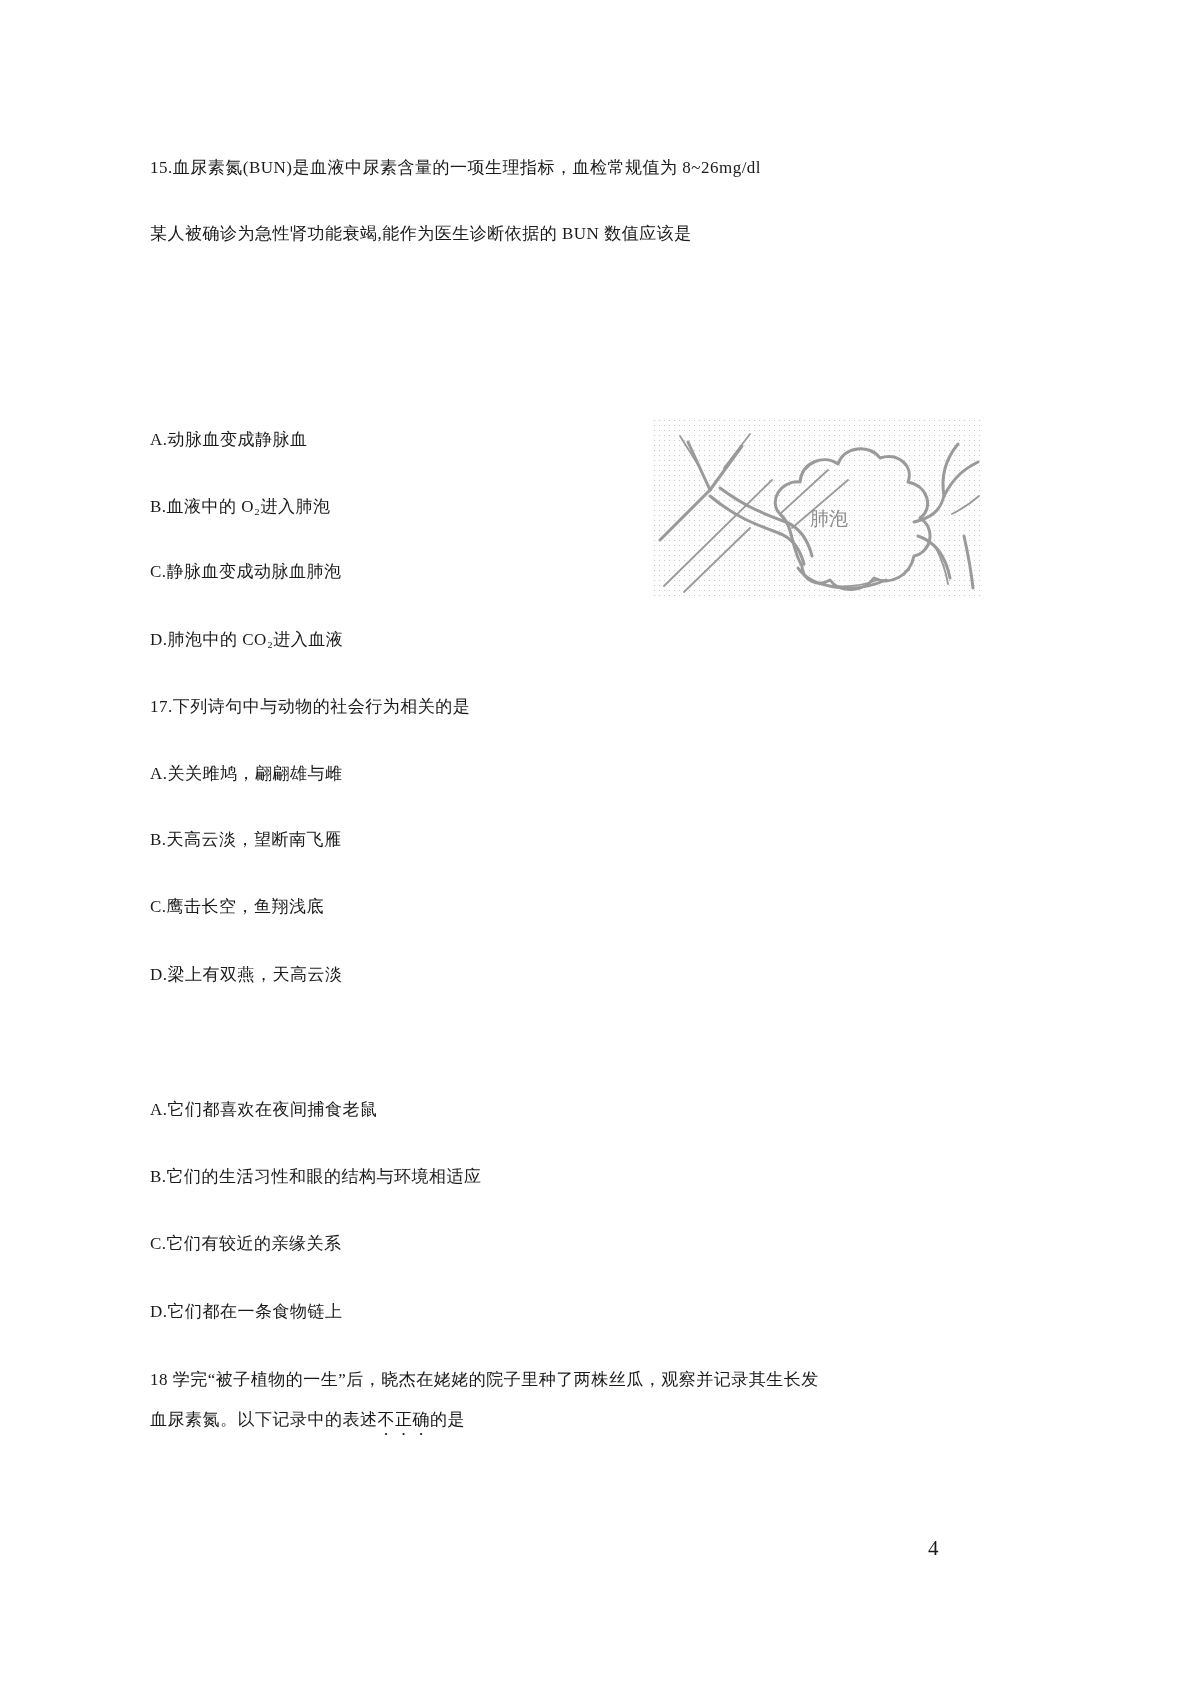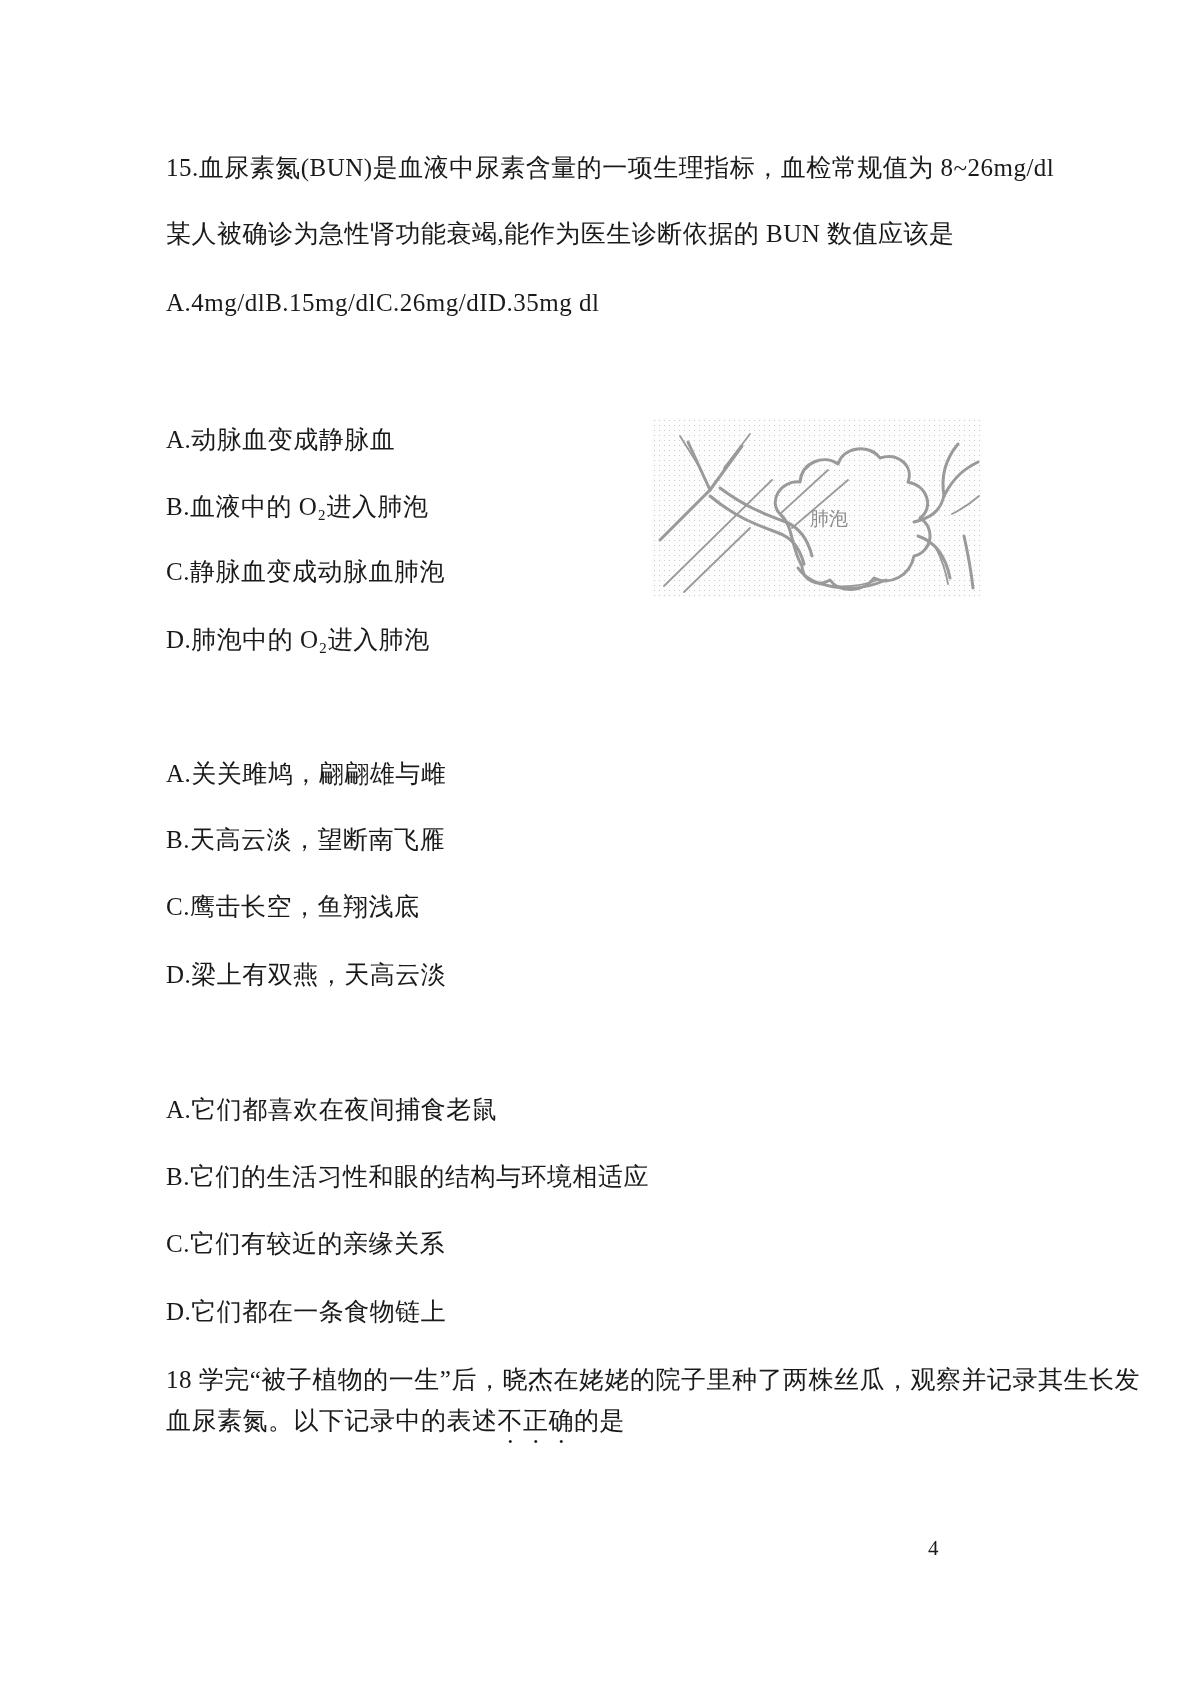--- a/index.html
+++ b/index.html
@@ -7,22 +7,22 @@
     position: relative;
     width: 1200px;
     height: 1698px;
     background: #ffffff;
     overflow: hidden;
     font-family: "Liberation Serif", "DejaVu Serif", serif;
     color: #1a1a1a;
   }
   .line {
     position: absolute;
-    left: 166px;
-    font-size: 25px;
+    left: 150px;
+    font-size: 17px;
     line-height: 26px;
     white-space: nowrap;
     letter-spacing: 0.5px;
   }
   .emph {
     -webkit-text-emphasis: filled dot #1a1a1a;
     text-emphasis: filled dot #1a1a1a;
     -webkit-text-emphasis-position: under right;
     text-emphasis-position: under right;
   }
@@ -52,26 +52,25 @@
     font-size: 21px;
   }
 </style>
 </head>
 <body>
 
 <div class="page">
 
   <div class="line" style="top:155px">15.血尿素氮(BUN)是血液中尿素含量的一项生理指标，血检常规值为 8~26mg/dl</div>
   <div class="line" style="top:221px">某人被确诊为急性肾功能衰竭,能作为医生诊断依据的 BUN 数值应该是</div>
-  <div class="line" style="top:290px">A.4mg/dlB.15mg/dlC.26mg/dID.35mg dl</div>
 
   <div class="line" style="top:427px">A.动脉血变成静脉血</div>
   <div class="line" style="top:494px">B.血液中的 O₂进入肺泡</div>
   <div class="line" style="top:559px">C.静脉血变成动脉血肺泡</div>
-  <div class="line" style="top:627px">D.肺泡中的 O₂进入肺泡</div>
+  <div class="line" style="top:627px">D.肺泡中的 CO₂进入血液</div>
 
   <div class="figure">
     <svg viewBox="0 0 329 179">
 
       <path class="thick" d="M8,122 L58,72"></path>
       <path class="thick" d="M58,72 L36,24"></path>
       <path class="thick" d="M58,72 L90,28"></path>
       <path class="thin" d="M48,50 L28,18"></path>
       <path class="thin" d="M72,50 L98,16"></path>
 
@@ -93,20 +92,21 @@
       <path class="thick" d="M292,78 C302,58 314,50 326,44"></path>
       <path class="thin" d="M300,96 C312,90 320,84 327,78"></path>
       <path class="thick" d="M266,118 C284,124 294,140 298,160"></path>
       <path class="thick" d="M312,118 C316,136 319,152 321,170"></path>
       <path class="thin" d="M284,130 C290,142 294,154 296,166"></path>
 
       <text x="158" y="107">肺泡</text>
     </svg>
   </div>
 
+  <div class="line" style="top:694px">17.下列诗句中与动物的社会行为相关的是</div>
   <div class="line" style="top:761px">A.关关雎鸠，翩翩雄与雌</div>
   <div class="line" style="top:827px">B.天高云淡，望断南飞雁</div>
   <div class="line" style="top:894px">C.鹰击长空，鱼翔浅底</div>
   <div class="line" style="top:962px">D.梁上有双燕，天高云淡</div>
 
   <div class="line" style="top:1097px">A.它们都喜欢在夜间捕食老鼠</div>
   <div class="line" style="top:1164px">B.它们的生活习性和眼的结构与环境相适应</div>
   <div class="line" style="top:1231px">C.它们有较近的亲缘关系</div>
   <div class="line" style="top:1299px">D.它们都在一条食物链上</div>
 

